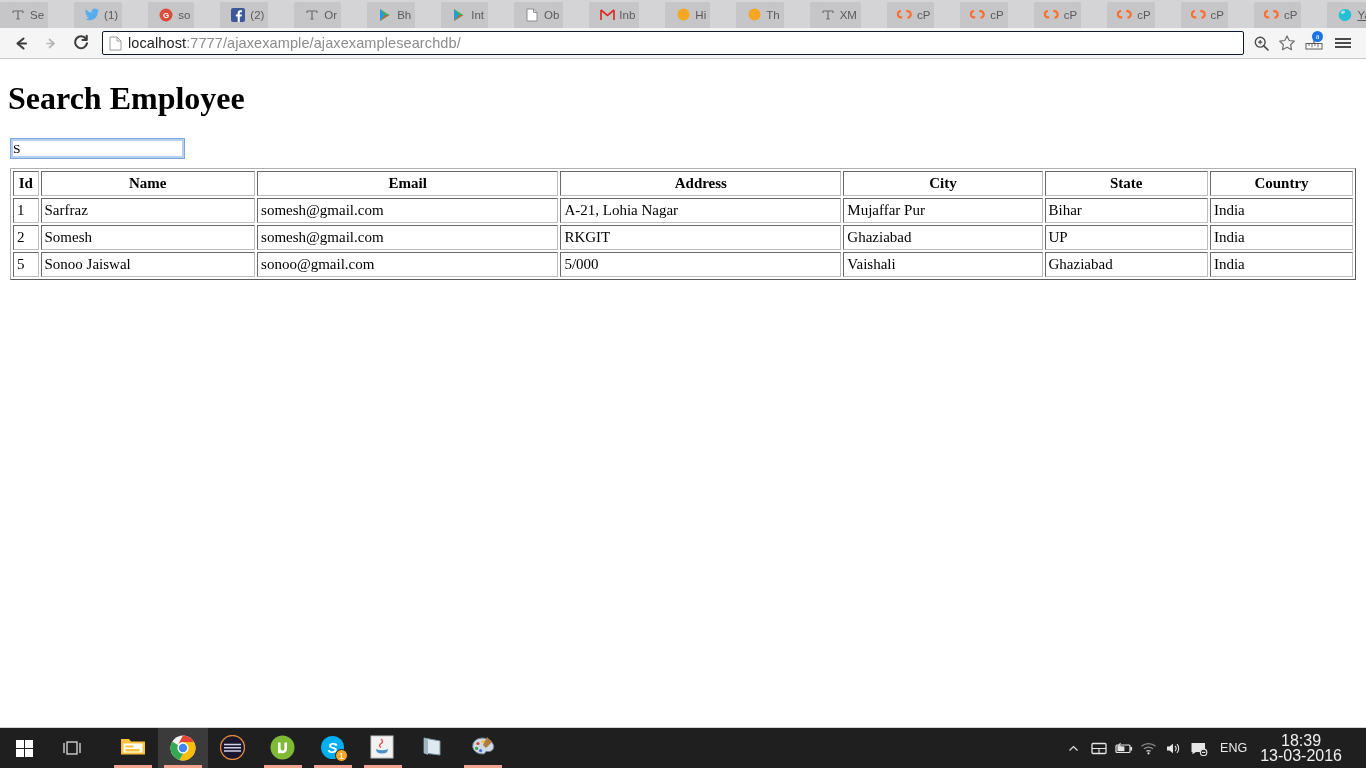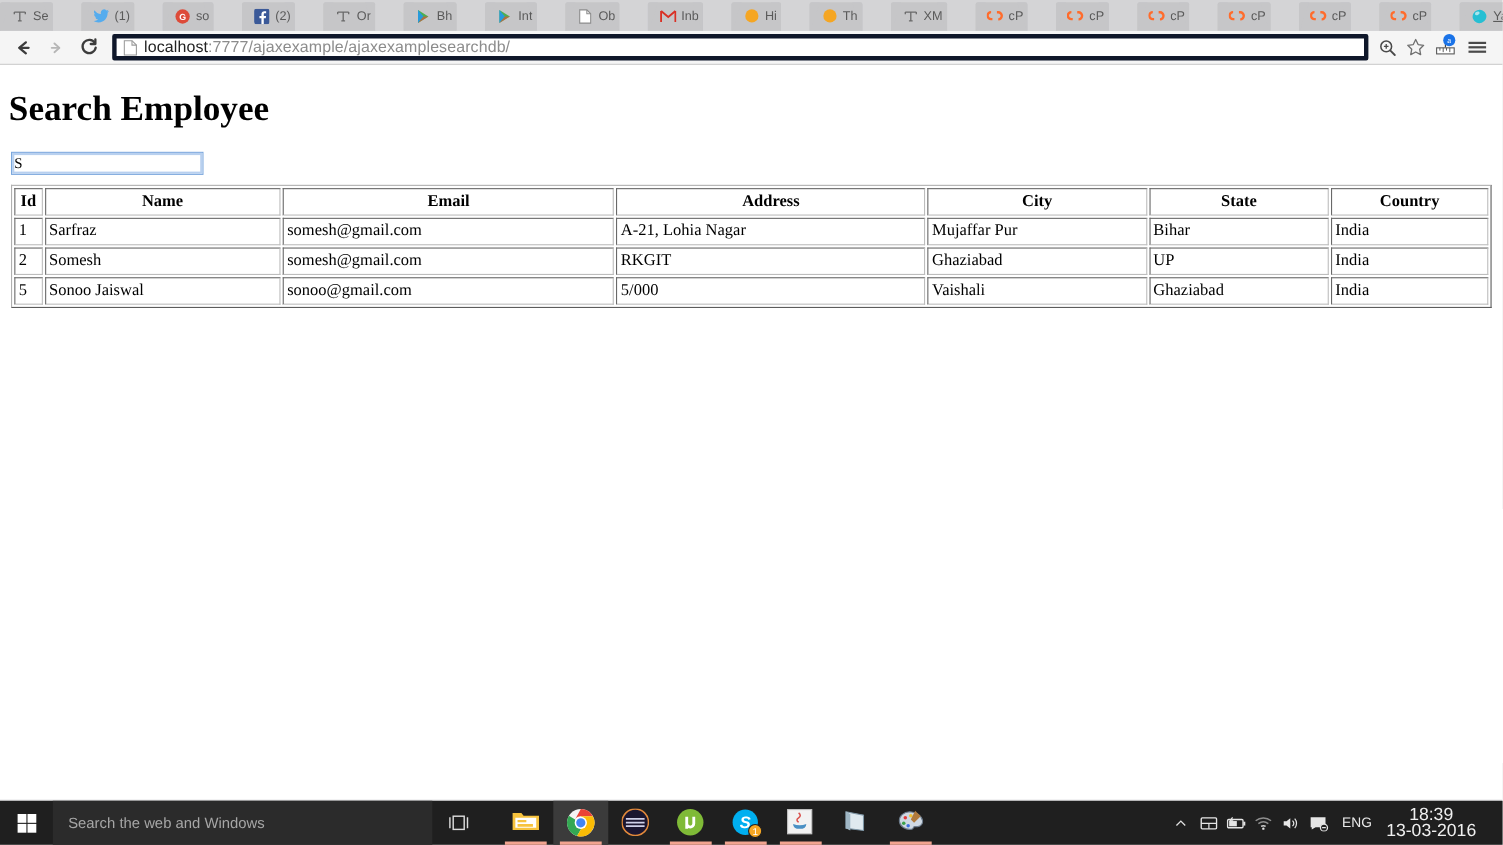--- a/index.html
+++ b/index.html
@@ -131,21 +131,21 @@
   .navbtn {
     width: 30px; height: 28px;
     display: flex; align-items: center; justify-content: center;
     cursor: pointer;
   }
   #omnibox {
     flex: 1;
     height: 24px;
     margin: 0 4px 0 6px;
     background: #ffffff;
-    border: 4px solid #0f172a;
+    border: 1px solid #0f172a;
     border-radius: 2px;
     display: flex;
     align-items: center;
     padding: 0 6px;
     font-size: 14.5px;
     overflow: hidden;
     cursor: text;
   }
   #page-doc-icon { margin-right: 6px; display: flex; }
   #url-text { color: #8c8c8c; white-space: nowrap; letter-spacing: 0.1px; }
@@ -662,21 +662,20 @@
 
 <div id="taskbar">
   <div id="start-button">
     <div id="win-logo">
         <div></div>
         <div></div>
         <div></div>
         <div></div>
       </div>
   </div>
-  <div id="taskbar-search">Search the web and Windows</div>
   <div id="task-view">
     <svg width="22" height="18" viewBox="0 0 22 18">
         <rect x="6" y="3" width="10" height="12" fill="none" stroke="#dcdcdc" stroke-width="1.3"></rect>
         <path d="M3 4 V14 M19 4 V14" stroke="#dcdcdc" stroke-width="1.3"></path>
       </svg>
   </div>
 
   <div id="taskbar-apps" style="display:flex;align-items:center;height:40px;margin-left:12px;">
       <div class="tb-app running">
         <span class="ico"><svg width="26" height="22" viewBox="0 0 26 22">

